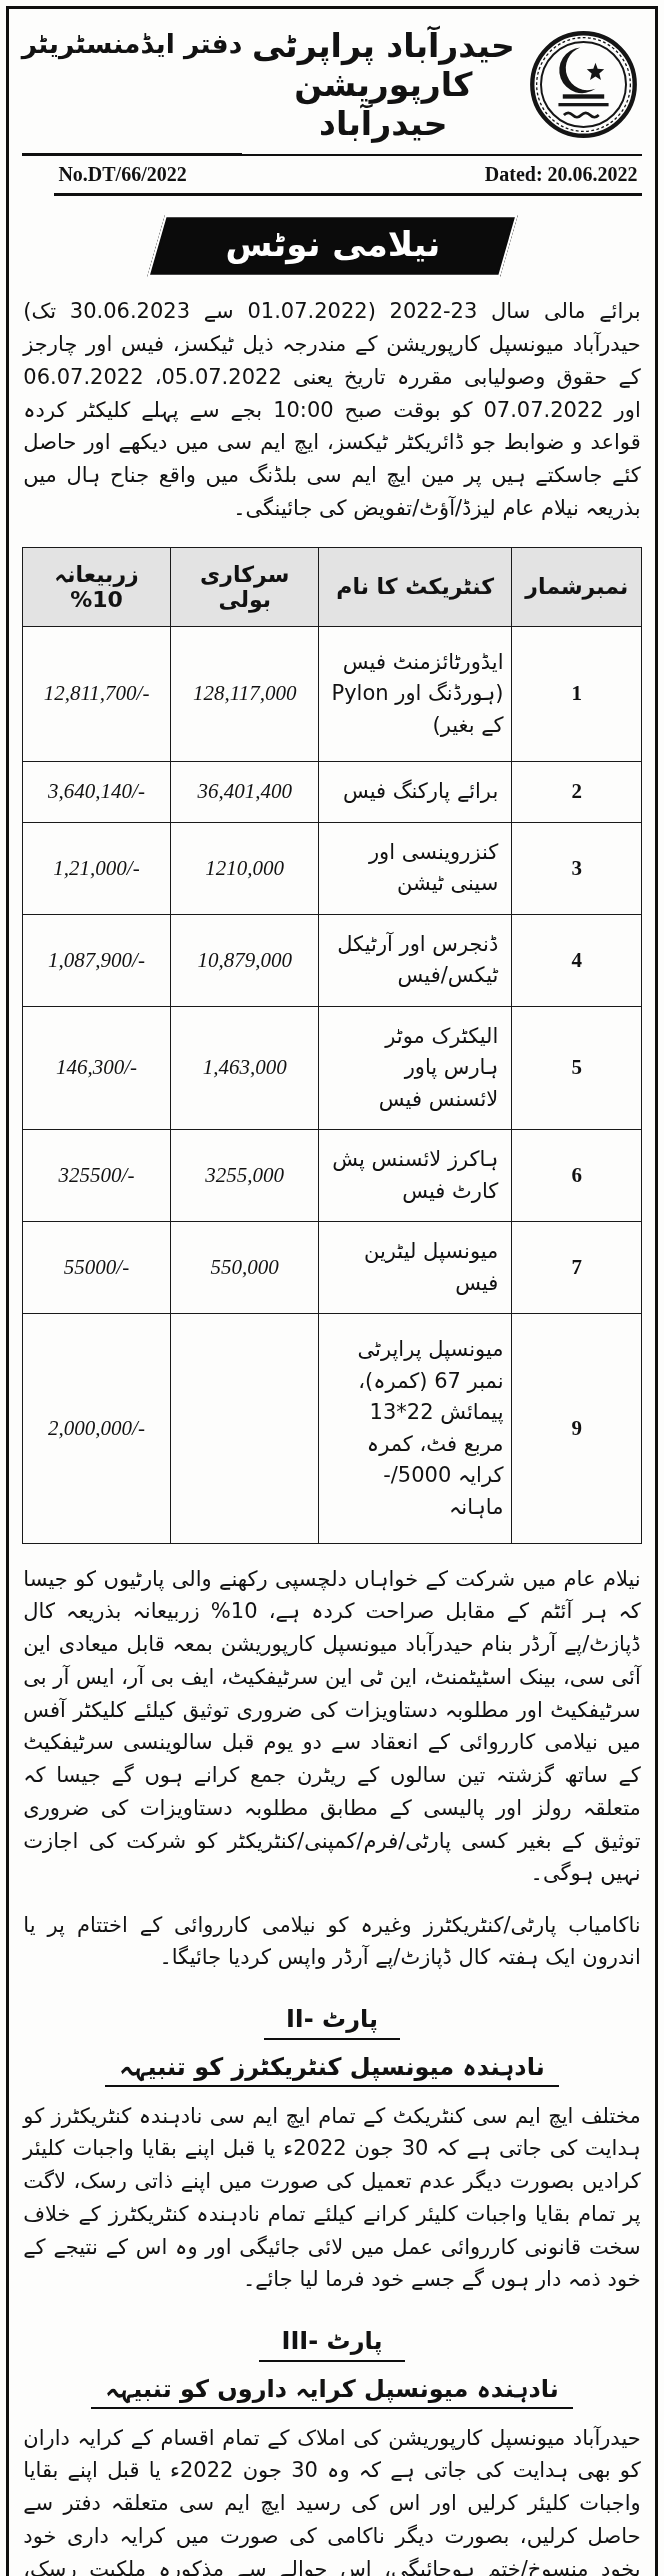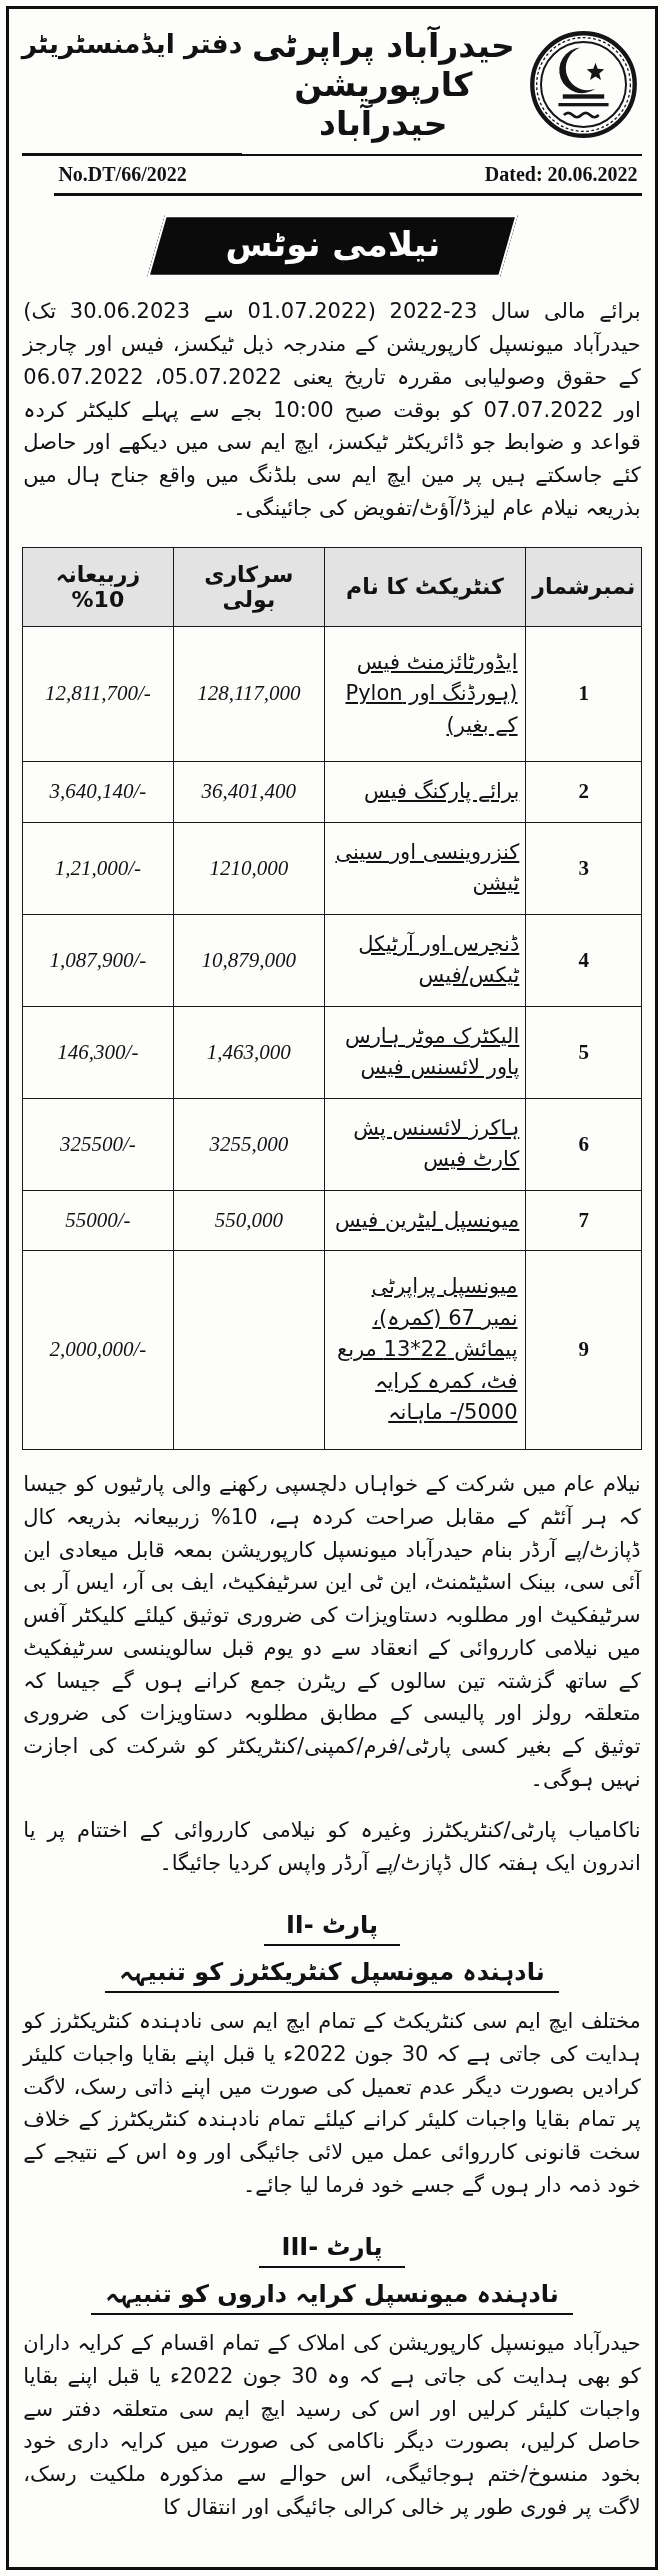--- a/index.html
+++ b/index.html
@@ -18,24 +18,24 @@
 
   .ref-row { display:flex; justify-content:space-between; align-items:center; padding:7px 4.7px; border-bottom:3.9px solid #0f0f0f; font-size:20px; font-weight:bold;margin-left:32px; }
 
   .notice-banner { display:flex; justify-content:center; margin:18.7px 0 9.3px; }
   .banner-shape { background:#0b0b0b; transform:skewX(-16deg); padding:9.3px 69px 12.5px; box-shadow: inset 0 0 0 2.3px #ffffff, inset 0 0 0 4.7px #0b0b0b; }
   .banner-shape span { display:inline-block; transform:skewX(16deg); color:#ffffff; font-size:34px; font-weight:bold; }
 
   .para { font-size:21px; line-height:1.56; text-align:justify; margin:9.3px 1.6px; }
 
   table.auction { width:100%; border-collapse:collapse; margin:12.5px 0 9.3px; direction:rtl; }
-  table.auction th, table.auction td { border:1.6px solid #1a1a1a; padding:14px 6px; vertical-align:middle; }
+  table.auction th, table.auction td { border:1.6px solid #1a1a1a; padding:14px 13px; vertical-align:middle; }
   table.auction th { background:#e3e3e3; font-size:22px; font-weight:bold; text-align:center; }
   td.c-serial { width:67px; text-align:center; font-size:21px; font-weight:bold; font-family:"Liberation Serif", serif; }
-  td.c-name { width:234px; text-align:right; font-size:21px; line-height:1.5; direction:rtl;text-decoration:underline; }
+  td.c-name { width:234px; text-align:right; font-size:21px; line-height:1.5; direction:rtl; }
   td.c-num { width:164px; text-align:center; direction:ltr; font-size:21px; font-family:"Liberation Serif", serif;font-style:italic; }
   tr.tall td { padding:20px 7.8px; }
 
   .part-head { text-align:center; margin:22px 0 3.1px; }
   .part-head span { display:inline-block; font-size:24px; font-weight:bold; border-bottom:2.3px solid #0f0f0f; padding:0 22px 4.7px; }
   .part-sub { text-align:center; margin:9.3px 0 3.1px; }
   .part-sub span { display:inline-block; font-size:24px; font-weight:bold; border-bottom:2.3px solid #0f0f0f; padding:0 14px 4.7px; }
 </style>
 </head>
 <body>

